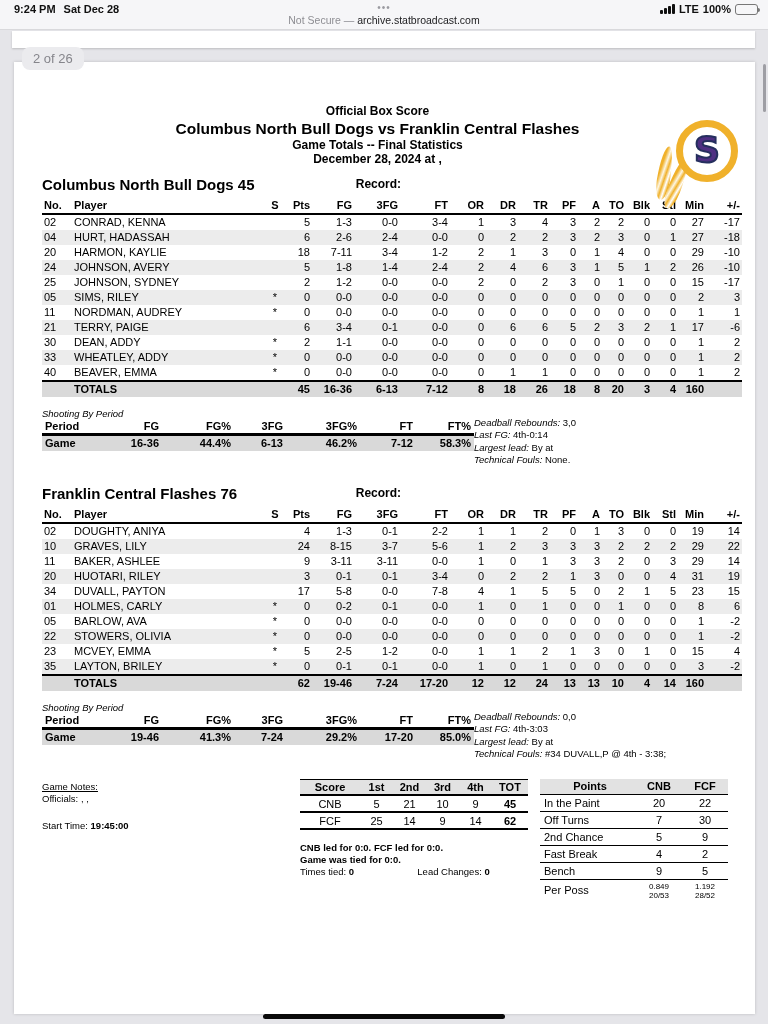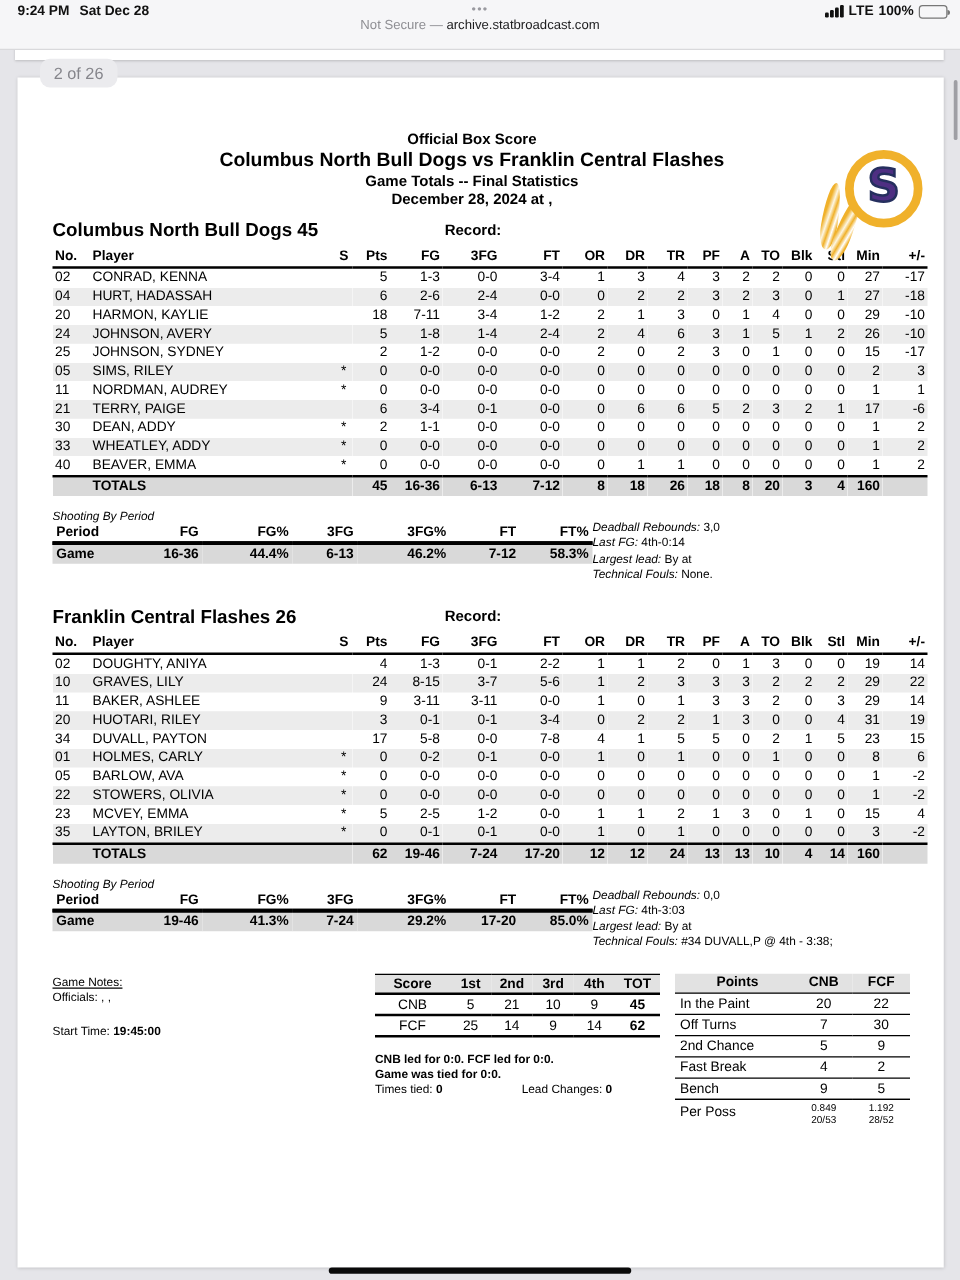--- a/index.html
+++ b/index.html
@@ -5,21 +5,21 @@
   * { margin:0; padding:0; box-sizing:border-box; }
   html,body { width:768px; height:1024px; }
   body {
     font-family:"Liberation Sans", sans-serif;
     background:var(--viewer-bg,#e5e5e9);
     position:relative; overflow:hidden;
     -webkit-font-smoothing:antialiased;
   }
   
   .statusbar {
-    position:absolute; top:0; left:0; right:0; height:40px;
+    position:absolute; top:0; left:0; right:0; height:30px;
     background:var(--status-bg,#f6f6f8);
     border-bottom:1px solid #d9d9dc; z-index:20;
   }
   .sb-left { position:absolute; left:14px; top:3px; font-size:11px; font-weight:700; color:#111; display:flex; gap:8px; }
   .sb-ellipsis { position:absolute; top:2px; left:0; right:0; text-align:center; color:#9a9aa0; font-size:10px; letter-spacing:1px; }
   .sb-url { position:absolute; top:14px; left:0; right:0; text-align:center; font-size:10.5px; color:#1c1c1e; }
   .sb-url .notsecure { color:#8e8e93; }
   .sb-url .dash { color:#8e8e93; }
   .sb-right { position:absolute; right:10px; top:3px; display:flex; align-items:center; gap:4px; font-size:11px; font-weight:700; color:#111; }
   .sig { display:flex; align-items:flex-end; gap:1.5px; height:9px; }
@@ -27,21 +27,21 @@
   .sig i:nth-child(1){height:3.5px}.sig i:nth-child(2){height:5.5px}.sig i:nth-child(3){height:7.5px}.sig i:nth-child(4){height:9.5px}
   .batt { position:relative; width:23px; height:11px; border:1px solid #777; border-radius:3px; padding:1px; }
   .batt .fill { height:100%; width:100%; background:#111; border-radius:1.5px; }
   .batt .nub { position:absolute; right:-3px; top:3px; width:2px; height:4px; background:#777; border-radius:0 2px 2px 0; }
   
   .page1-bottom {
     position:absolute; top:31px; left:12px; right:13px; height:17px;
     background:#fff; box-shadow:0 1px 2px rgba(0,0,0,.18); z-index:2;
   }
   .page-indicator {
-    position:absolute; left:32px; top:47px; z-index:8;
+    position:absolute; left:22px; top:47px; z-index:8;
     background:#ebebee; color:#85858b; font-size:13px;
     padding:4px 11px; border-radius:8px;
   }
   .scrollbar { position:absolute; right:2px; top:64px; width:3px; height:48px; background:#9e9ea4; border-radius:2px; z-index:9; }
   .home-indicator { position:absolute; left:50%; transform:translateX(-50%); bottom:5px; width:242px; height:5px; background:#0a0a0a; border-radius:3px; z-index:30; }
   
   .page {
     position:absolute; left:14px; top:62px; width:741px; height:952px;
     background:#fff; box-shadow:0 0 3px rgba(0,0,0,.18);
     padding:0 42px 0 28px; z-index:3; color:#000;
@@ -477,21 +477,21 @@
     </table>
     <div class="notes">
         <div><i>Deadball Rebounds: </i><span>3,0</span></div>
         <div><i>Last FG: </i><span>4th-0:14</span></div>
         <div><i>Largest lead: </i><span>By at</span></div>
         <div><i>Technical Fouls: </i><span>None.</span></div>
       </div>
   </div>
 
   <div class="team-head second">
-    <span class="name">Franklin Central Flashes 26</span>
+    <span class="name">Franklin Central Flashes 76</span>
     <span class="record">Record:</span>
   </div>
 
   <table class="roster">
     <colgroup>
       <col style="width:30px">
         <col style="width:196px">
         <col style="width:14px">
         <col style="width:30px">
       <col style="width:42px">

